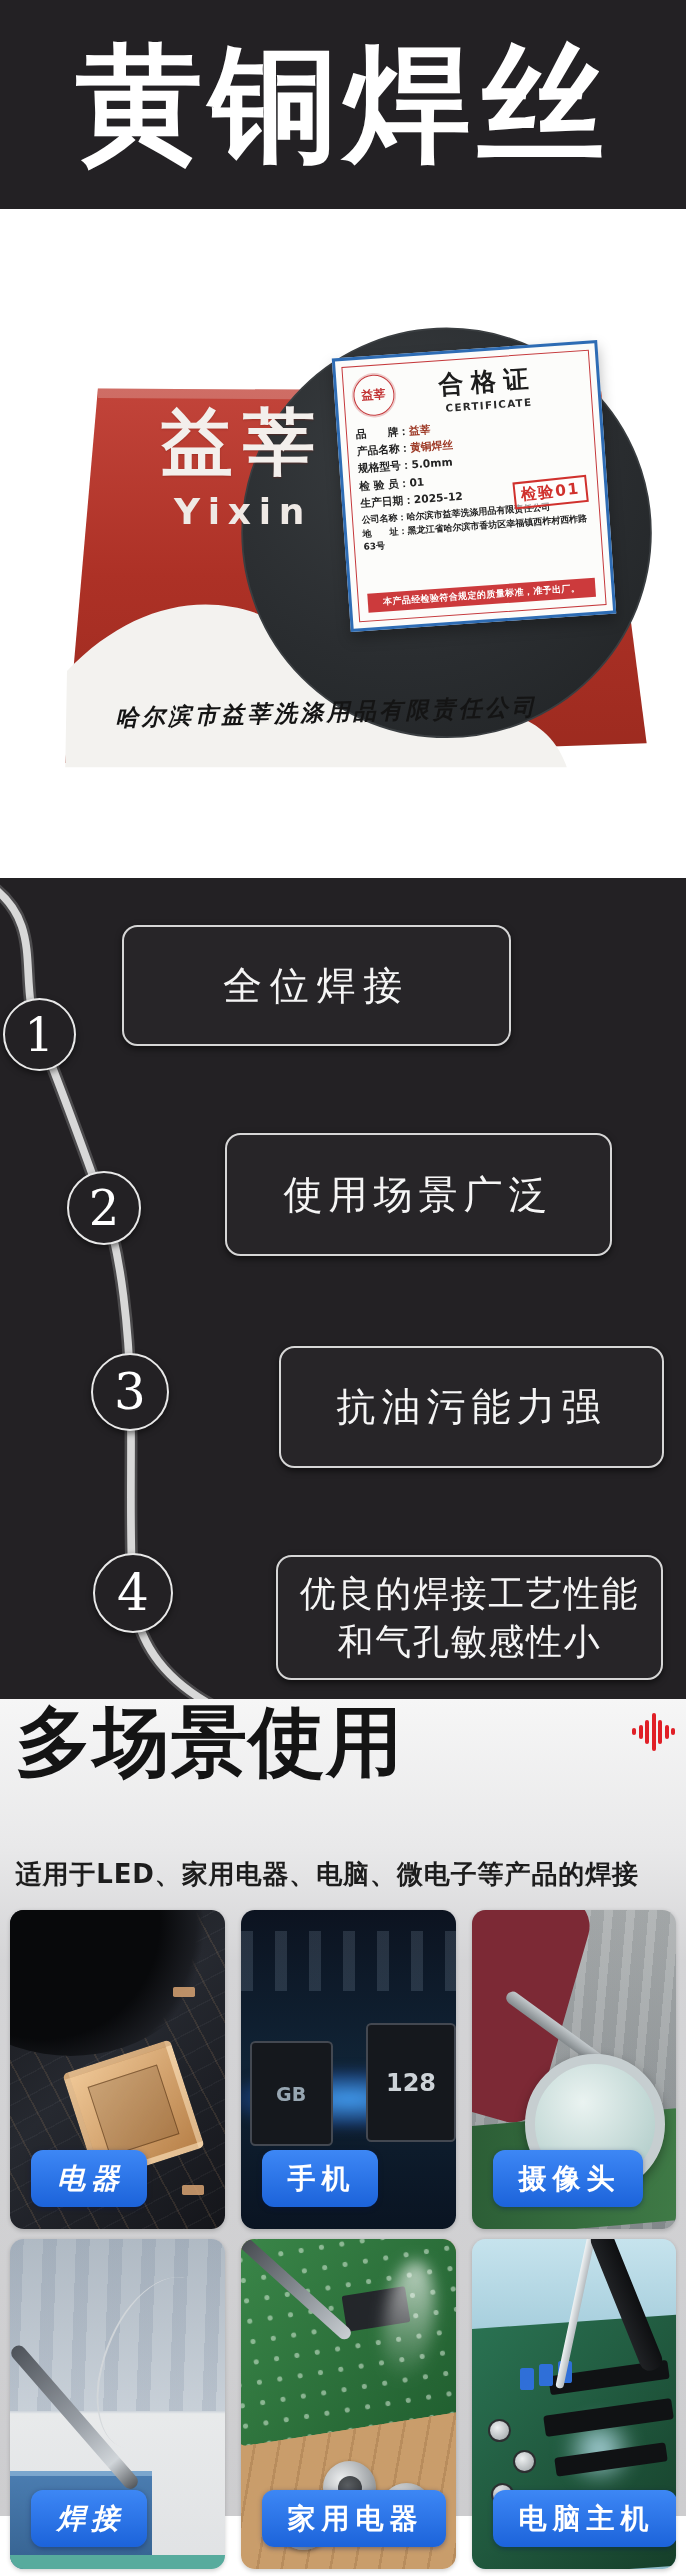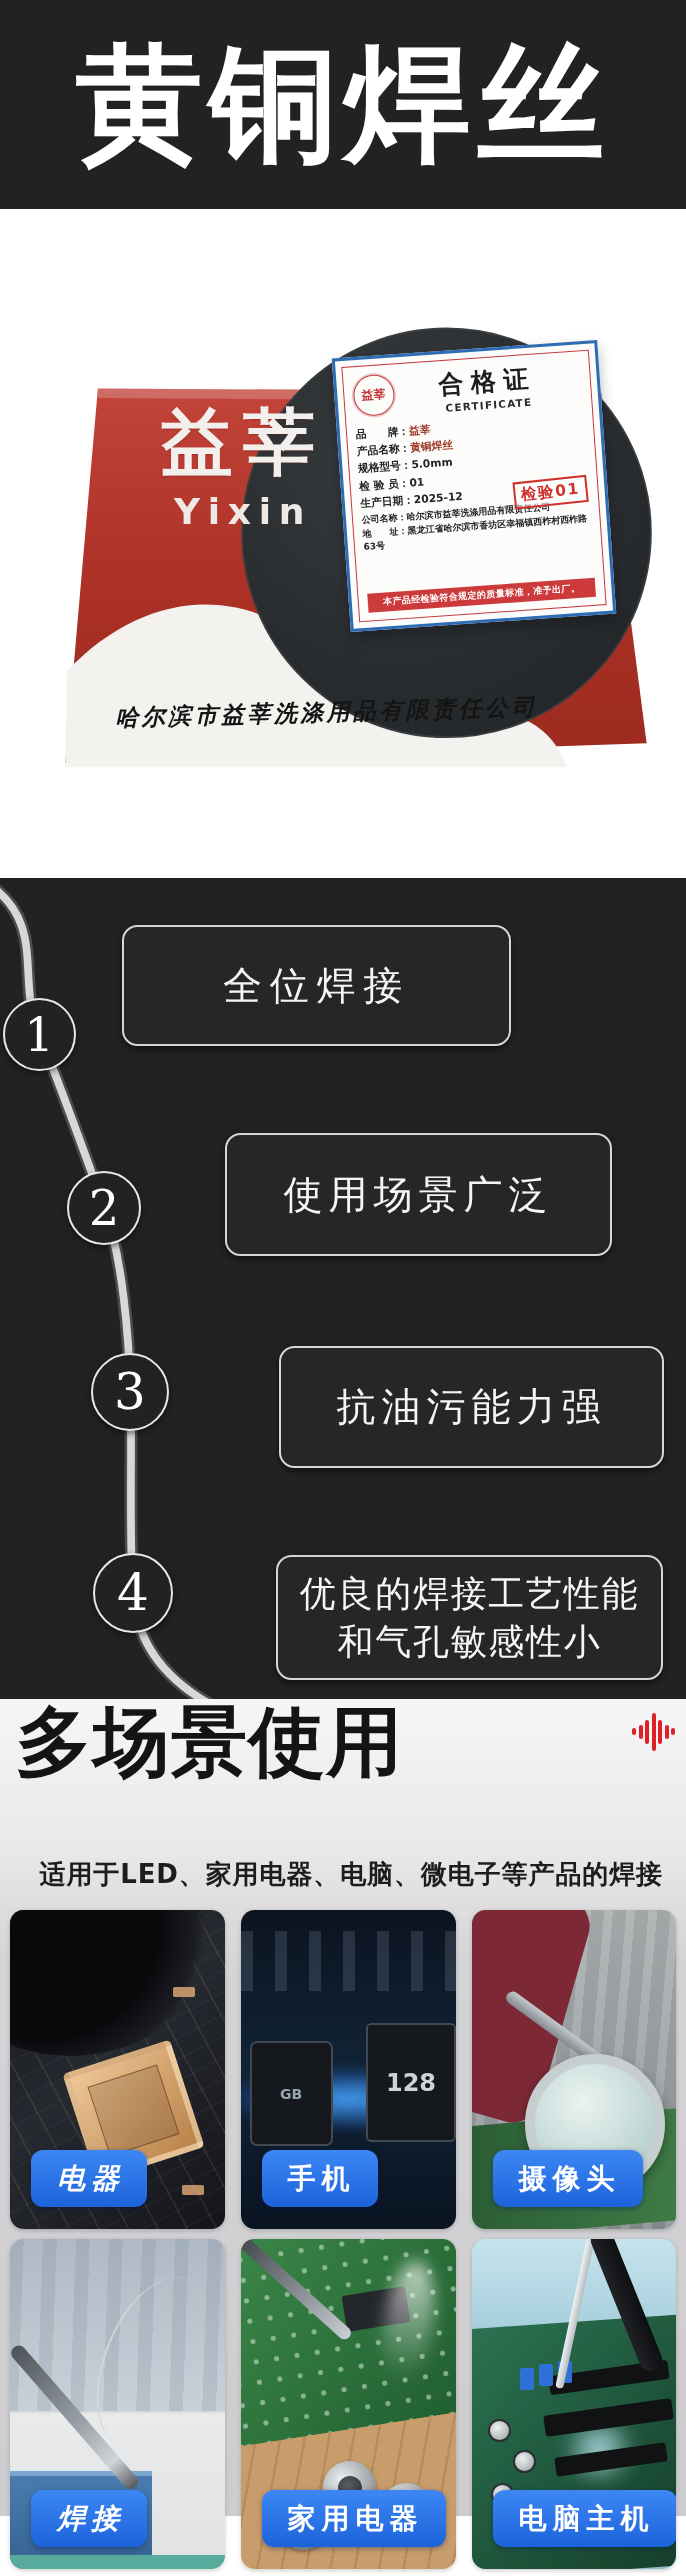--- a/index.html
+++ b/index.html
@@ -57,21 +57,21 @@
   .fn1{left:2.6px;top:120px;width:69px;height:69px;font-size:46px;}
   .fn2{left:67px;top:293px;width:70px;height:70px;font-size:48px;}
   .fn3{left:91px;top:475px;width:74px;height:74px;font-size:50px;}
   .fn4{left:93px;top:675px;width:76px;height:76px;font-size:50px;}
 
   
   .sec-scenes{position:absolute;left:0;top:1699px;width:687px;height:817px;
               background:linear-gradient(180deg,#f6f6f6 0%,#e9e9ea 18%,#d4d4d6 32%,#cdcdcf 100%);}
   .scenes-h1{position:absolute;left:15.5px;top:5.2px;font-size:76px;font-weight:900;color:#141414;line-height:1;letter-spacing:1.7px;}
   .scenes-h2{position:absolute;left:15.5px;top:82px;font-size:76px;font-weight:900;color:#141414;line-height:1;letter-spacing:1.7px;}
-  .scenes-sub{position:absolute;left:15.5px;top:158px;font-size:26px;font-weight:700;color:#1d1d1d;letter-spacing:0.9px;margin-left:24px;}
+  .scenes-sub{position:absolute;left:15.5px;top:158px;font-size:26px;font-weight:700;color:#1d1d1d;letter-spacing:0.9px;}
   .wave-icon{position:absolute;right:12px;top:13.7px;height:38px;display:flex;align-items:center;gap:2.6px;}
   .wave-icon i{display:block;width:3.9px;border-radius:2.6px;background:#e01f26;}
 
   .card{position:absolute;border-radius:13.7px;overflow:hidden;box-shadow:0 1.7px 4.3px rgba(0,0,0,.18);}
   .r1{top:211px;height:319px;} .r2{top:540px;height:330px;}
   .c1{left:10.3px;width:215px;font-style:italic;} .c2{left:241px;width:215px;} .c3{left:472px;width:204px;}
   .badge{position:absolute;left:20.6px;bottom:22px;background:linear-gradient(180deg,#3d87f5,#1c63da);
          color:#fff;font-size:28px;font-weight:700;letter-spacing:6px;padding:9.4px 22px 9.4px 26px;
          border-radius:12px;white-space:nowrap;box-shadow:0 1.7px 5.2px rgba(0,20,80,.35);}
 
@@ -89,21 +89,21 @@
   .sc-appliance .chip i{position:absolute;inset:13.7px;border:1.7px solid rgba(80,45,15,.55);background:rgba(70,45,20,.18);display:block;}
   .sc-appliance .pad{position:absolute;width:22px;height:10.3px;background:#d8a372;border-radius:1.7px;opacity:.85;}
   
   .sc-phone{background:linear-gradient(180deg,#0c1320 0%,#102335 48%,#0a1422 100%);}
   .sc-phone .glow{position:absolute;left:-8.6px;right:-8.6px;top:159px;height:60px;filter:blur(6px);
      background:radial-gradient(ellipse at 50% 50%,rgba(70,165,255,.95),rgba(35,95,205,.3) 62%,transparent 78%);}
   .sc-phone .comps{position:absolute;left:0;right:0;top:20.6px;height:60px;opacity:.55;
      background:repeating-linear-gradient(90deg,rgba(150,170,190,.35) 0 12px,transparent 12px 34px);}
   .sc-phone .chipL,.sc-phone .chipR{position:absolute;background:#15181d;border:2.6px solid #434851;border-radius:5.2px;
      color:#97a6b2;display:flex;align-items:center;justify-content:center;font-weight:700;}
-  .sc-phone .chipL{left:8.6px;top:131px;width:79px;height:101px;font-size:14px;border-radius:7px;}
+  .sc-phone .chipL{left:8.6px;top:131px;width:79px;height:101px;font-size:19px;}
   .sc-phone .chipR{left:125px;top:113px;width:86px;height:115px;font-size:24px;color:#cdd3d8;}
   
   .sc-camera{background:linear-gradient(180deg,#a9adae 0%,#969b9d 62%,#868c8e 100%);}
   .sc-camera .fabric{position:absolute;inset:0;opacity:.35;
      background:repeating-linear-gradient(95deg,rgba(255,255,255,.35) 0 8.6px,rgba(90,95,100,.25) 8.6px 22px);}
   .sc-camera .sleeve{position:absolute;left:-34px;top:-26px;width:129px;height:232px;background:#7c2935;
      transform:rotate(16deg);border-radius:29px;}
   .sc-camera .pcb{position:absolute;left:0;right:0;bottom:-8.6px;height:112px;
      background:linear-gradient(90deg,#2c5e36,#3f7a46);transform:skewY(-5deg);transform-origin:bottom left;}
   .sc-camera .handle{position:absolute;left:24px;top:113px;width:120px;height:13px;transform:rotate(36deg);

